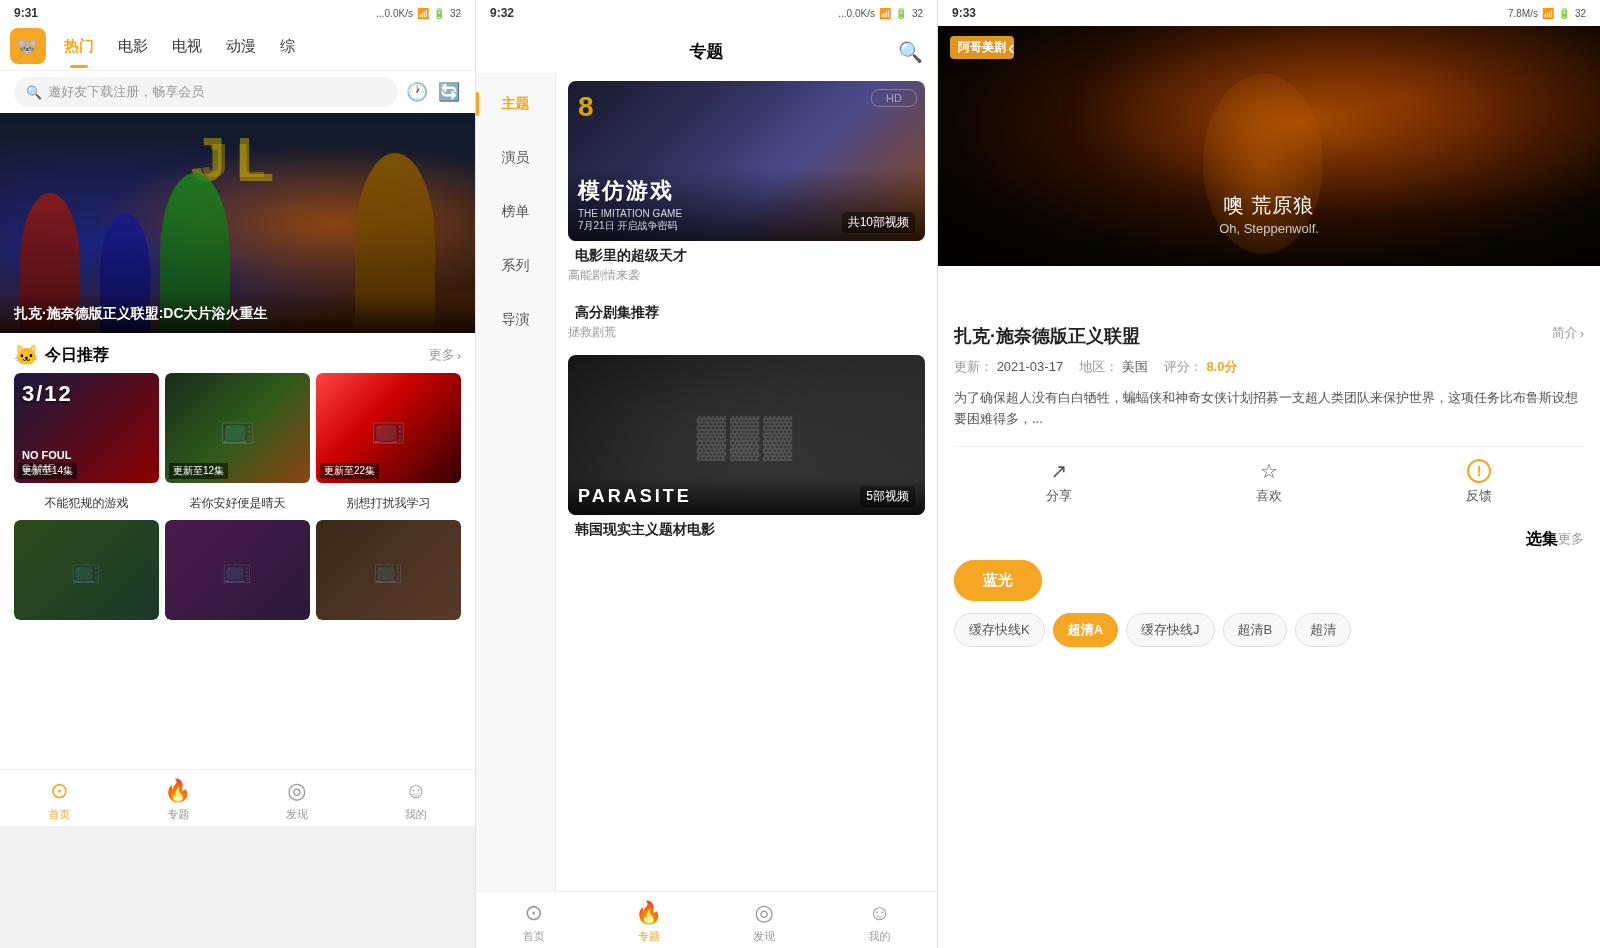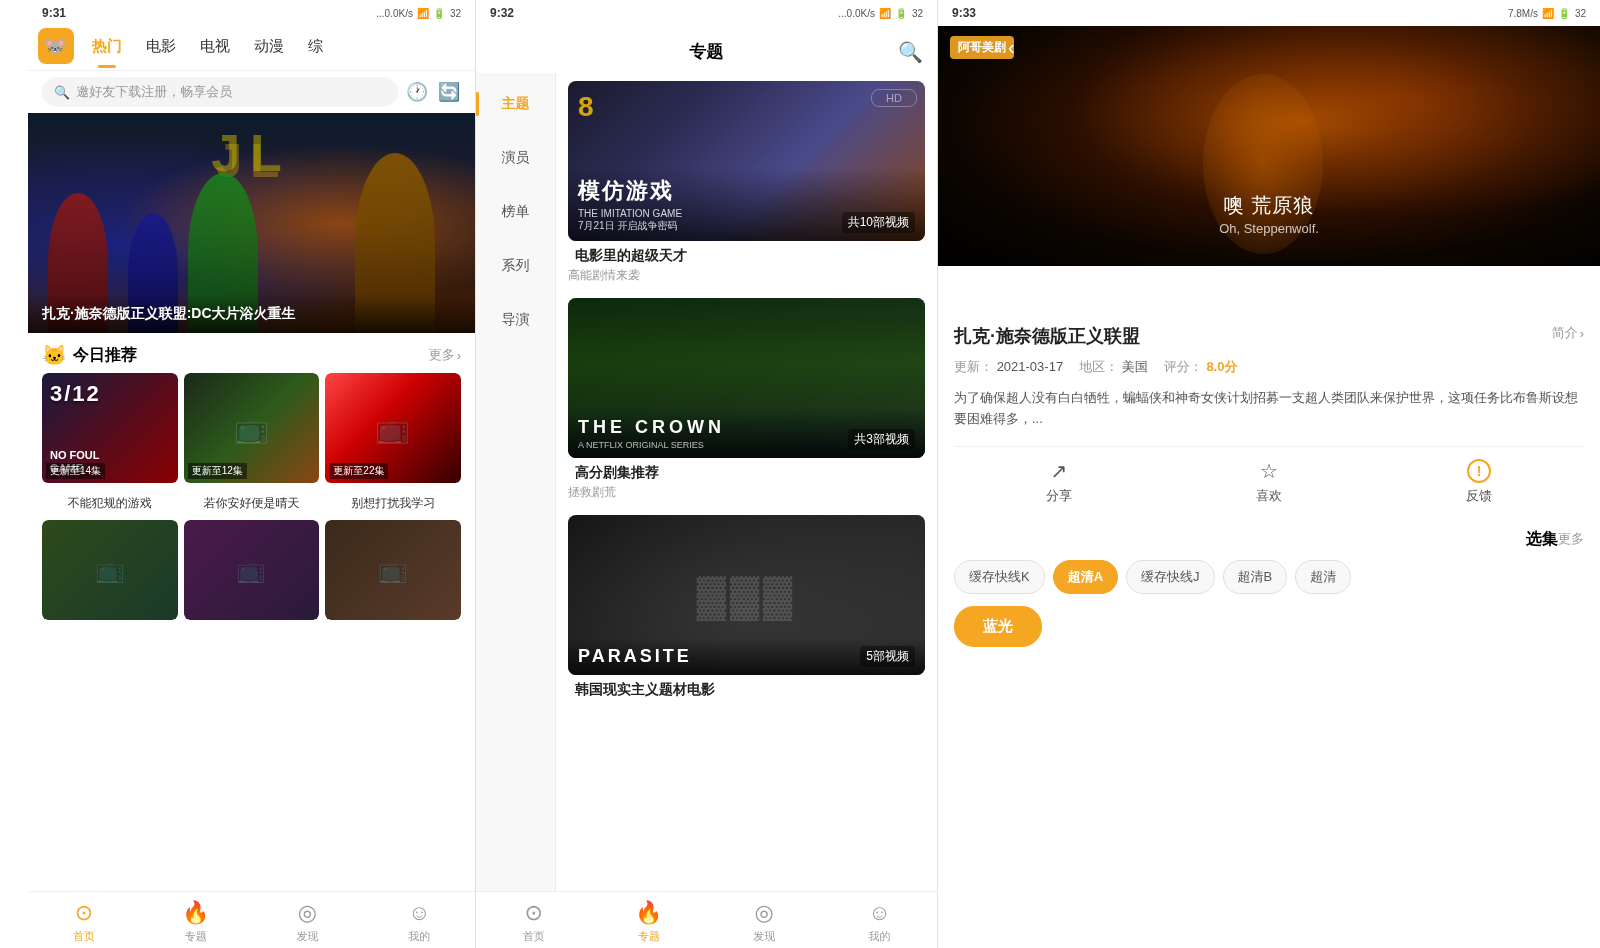--- a/index.html
+++ b/index.html
@@ -12,21 +12,21 @@
       background: #f0f0f0;
       overflow: hidden;
     }
 
     
     .panel {
       position: relative;
       overflow: hidden;
       background: #fff;
     }
-    .panel-1 { width: 475px; height: 948px; display: flex; flex-direction: column; padding-left: 28px; }
+    .panel-1 { width: 475px; height: 826px; display: flex; flex-direction: column; }
     .panel-2 { width: 462px; height: 948px; display: flex; flex-direction: column; border-left: 1px solid #e0e0e0; }
     .panel-3 { width: 663px; height: 948px; display: flex; flex-direction: column; border-left: 1px solid #e0e0e0; }
 
     
     .status-bar {
       display: flex; align-items: center; justify-content: space-between;
       padding: 6px 14px; font-size: 11px; color: #333; min-height: 22px;
       background: #fff;
     }
     .status-bar .time { font-weight: 600; font-size: 12px; }
@@ -275,21 +275,21 @@
       <span>邀好友下载注册，畅享会员</span>
     </div>
     <div class="search-action-icons">
       <span>🕐</span>
       <span>🔄</span>
     </div>
   </div>
 
   <div class="hero-banner">
     <div class="hero-art">
-      <div style="position:absolute;top:10px;left:50%;transform:translateX(-50%);color:rgba(200,180,0,0.5);font-size:52px;font-weight:900;letter-spacing:10px">JL</div>
+      <div style="position:absolute;top:10px;left:50%;transform:translateX(-50%);color:rgba(200,180,0,0.5);font-size:63px;font-weight:900;letter-spacing:10px">JL</div>
 
       <div style="position:absolute;bottom:0;left:20px;width:60px;height:140px;background:linear-gradient(180deg,#8B1a1a,#4a0a0a);border-radius:50% 50% 0 0;opacity:0.9"></div>
       <div style="position:absolute;bottom:0;left:100px;width:50px;height:120px;background:linear-gradient(180deg,#1a1a8B,#0a0a4a);border-radius:50% 50% 0 0;opacity:0.9"></div>
       <div style="position:absolute;bottom:0;left:160px;width:70px;height:160px;background:linear-gradient(180deg,#1a8B1a,#0a4a0a);border-radius:50% 50% 0 0;opacity:0.8"></div>
       <div style="position:absolute;bottom:0;right:40px;width:80px;height:180px;background:linear-gradient(180deg,#8B5a00,#4a2a00);border-radius:50% 50% 0 0;opacity:0.85"></div>
     </div>
     <div class="hero-banner-overlay">
       <span>扎克·施奈德版正义联盟:DC大片浴火重生</span>
     </div>
   </div>
@@ -408,28 +408,20 @@
           </div>
           <div class="content-thumb-count">共10部视频</div>
         </div>
         <div class="content-card-info">
           <div class="content-card-title">电影里的超级天才</div>
           <div class="content-card-sub">高能剧情来袭</div>
         </div>
       </div>
 
       <div class="content-card">
-        <div class="content-card-thumb content-card-thumb-2">
-          <div style="position:absolute;inset:0;background:linear-gradient(135deg,rgba(0,40,0,0.5),rgba(20,60,20,0.4));display:flex;align-items:center;justify-content:center"></div>
-          <div class="content-thumb-overlay">
-            <div style="color:#fff;font-size:18px;font-weight:900;letter-spacing:4px">THE CROWN</div>
-            <div style="color:rgba(255,255,255,0.7);font-size:9px;margin-top:2px">A NETFLIX ORIGINAL SERIES</div>
-          </div>
-          <div class="content-thumb-count">共3部视频</div>
-        </div>
         <div class="content-card-info">
           <div class="content-card-title">高分剧集推荐</div>
           <div class="content-card-sub">拯救剧荒</div>
         </div>
       </div>
 
       <div class="content-card">
         <div class="content-card-thumb content-card-thumb-3">
           <div style="position:absolute;inset:0;background:radial-gradient(ellipse at 50% 60%,rgba(60,60,60,0.5),rgba(0,0,0,0.2));display:flex;align-items:center;justify-content:center">
             <div style="color:rgba(255,255,255,0.15);font-size:40px;font-weight:900;letter-spacing:4px">▓▓▓</div>
@@ -538,23 +530,23 @@
         <span>反馈</span>
       </div>
     </div>
 
     <div class="episodes-header">
       <span class="episodes-title">选集</span>
       <span class="episodes-more">更多</span>
     </div>
 
     <div class="quality-options">
+      <button class="quality-btn bluray">蓝光</button>
+    </div>
+    <div class="quality-options">
       <button class="quality-btn">缓存快线K</button>
       <button class="quality-btn active">超清A</button>
       <button class="quality-btn">缓存快线J</button>
       <button class="quality-btn">超清B</button>
       <button class="quality-btn">超清</button>
     </div>
-    <div class="quality-options">
-      <button class="quality-btn bluray">蓝光</button>
-    </div>
   </div>
 </div>
 
 </body></html>

